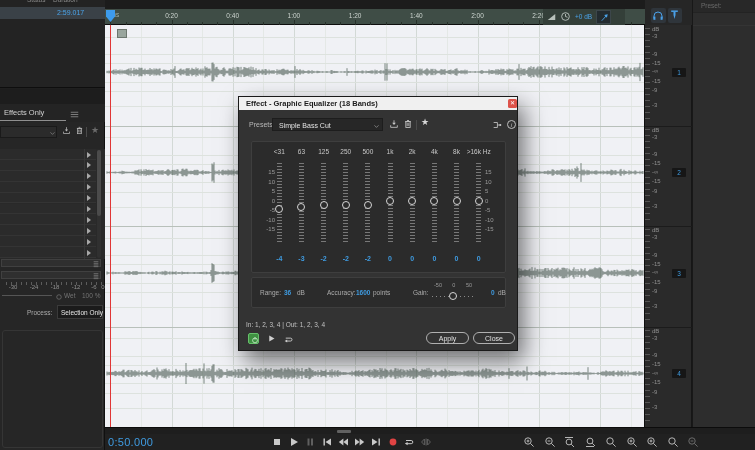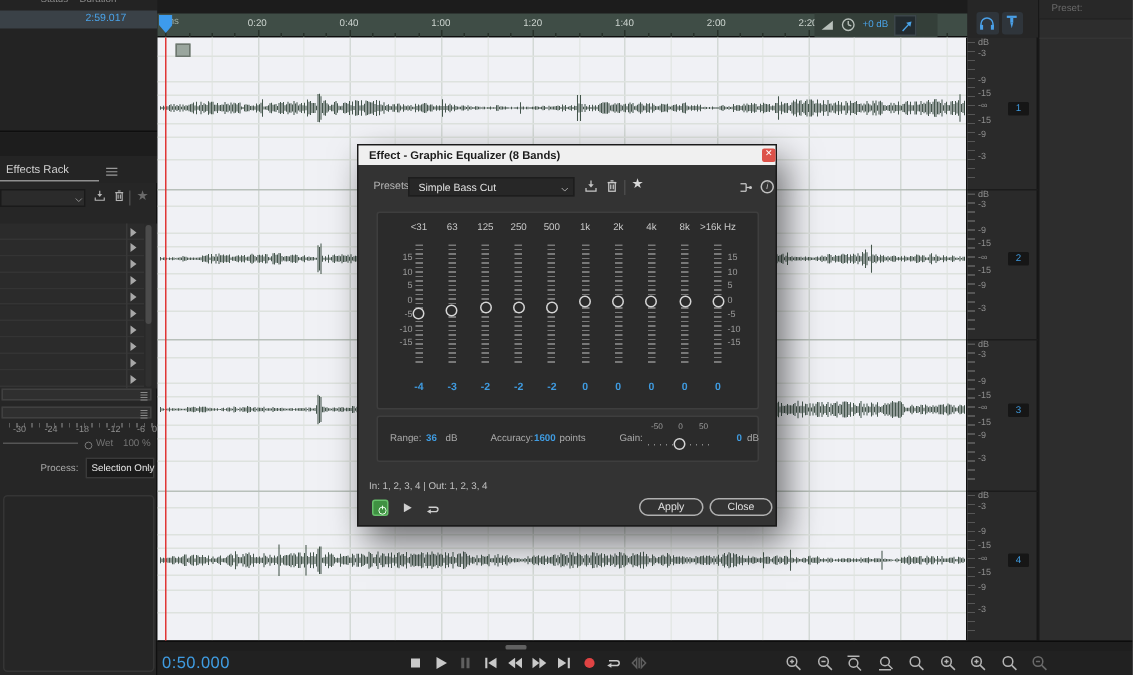--- a/index.html
+++ b/index.html
@@ -126,21 +126,21 @@
     <span class="col-h" style="left:27px">Status</span>
     <span class="col-h" style="left:53px">Duration</span>
     <div class="sel-row">
       <span class="dur">2:59.017</span>
     </div>
   </div>
   <div class="rack-gap"></div>
 
   <div class="rack">
     <div class="rack-tab">
-      <span class="lbl">Effects Rack</span>
+      <span class="lbl">Effects Only</span>
       <span id="rack-menu" style="left: 70px; top: 6px; color: rgb(154, 154, 154); display: inline-block; width: 9px; height: 9px;">
           <svg xmlns="http://www.w3.org/2000/svg" width="9" height="9" viewBox="0 0 12 12">
             <line x1="1" y1="3" x2="11" y2="3" stroke="currentColor" fill="none" stroke-width="1"></line>
             <line x1="1" y1="6" x2="11" y2="6" stroke="currentColor" fill="none" stroke-width="1"></line>
             <line x1="1" y1="9" x2="11" y2="9" stroke="currentColor" fill="none" stroke-width="1"></line>
           </svg>
         </span>
     </div>
     <div class="tab-underline"></div>
     <div class="rack-preset-row">
@@ -583,21 +583,21 @@
             <circle cx="5" cy="5" r="3.2" stroke="currentColor" fill="none" stroke-width="1"></circle>
             <line x1="7.4" y1="7.4" x2="10.6" y2="10.6" stroke="currentColor" fill="none" stroke-width="1"></line>
             <line x1="3.6" y1="5" x2="6.4" y2="5" stroke="currentColor" fill="none" stroke-width="1"></line>
           </svg>
         </span>
       </div>
   </div>
 
   <div class="dialog">
     <div class="d-title">
-      <span class="t">Effect - Graphic Equalizer (8 Bands)</span>
+      <span class="t">Effect - Graphic Equalizer (18 Bands)</span>
     </div>
     <div class="d-close">✕</div>
 
     <span class="d-lbl" style="left:10px;top:24px">Presets:</span>
     <div class="d-dd">
       <span class="v">Simple Bass Cut</span>
       <span id="dd-ch" style="left: 100px; top: 4px; position: absolute; color: rgb(181, 181, 181); display: inline-block; width: 7px; height: 7px;">
           <svg xmlns="http://www.w3.org/2000/svg" width="7" height="7" viewBox="0 0 12 12">
             <polyline points="2.5,4 6,7.5 9.5,4" stroke="currentColor" fill="none" stroke-width="1"></polyline>
           </svg>

